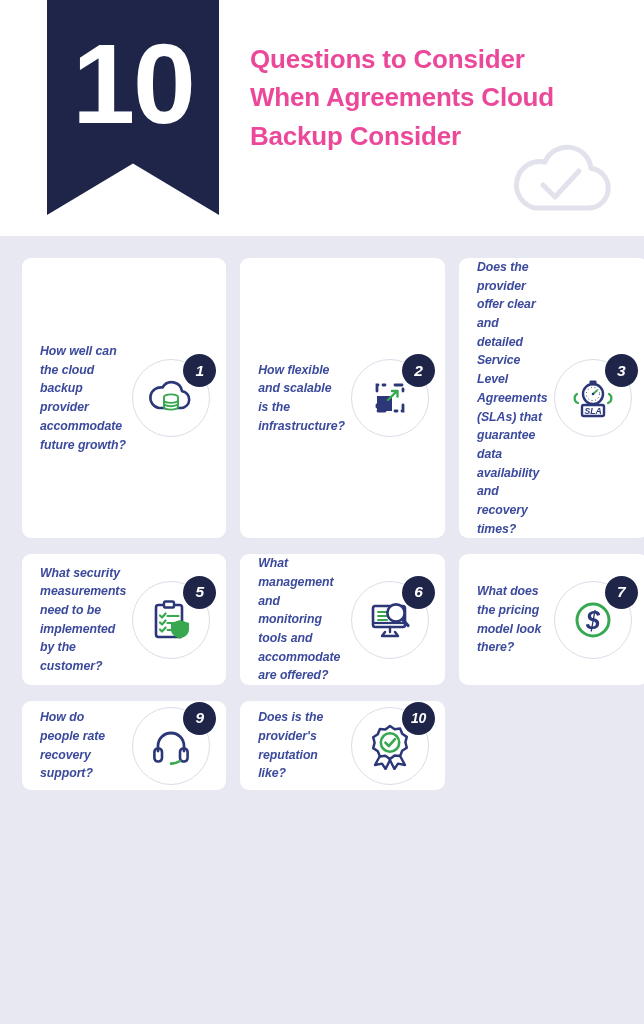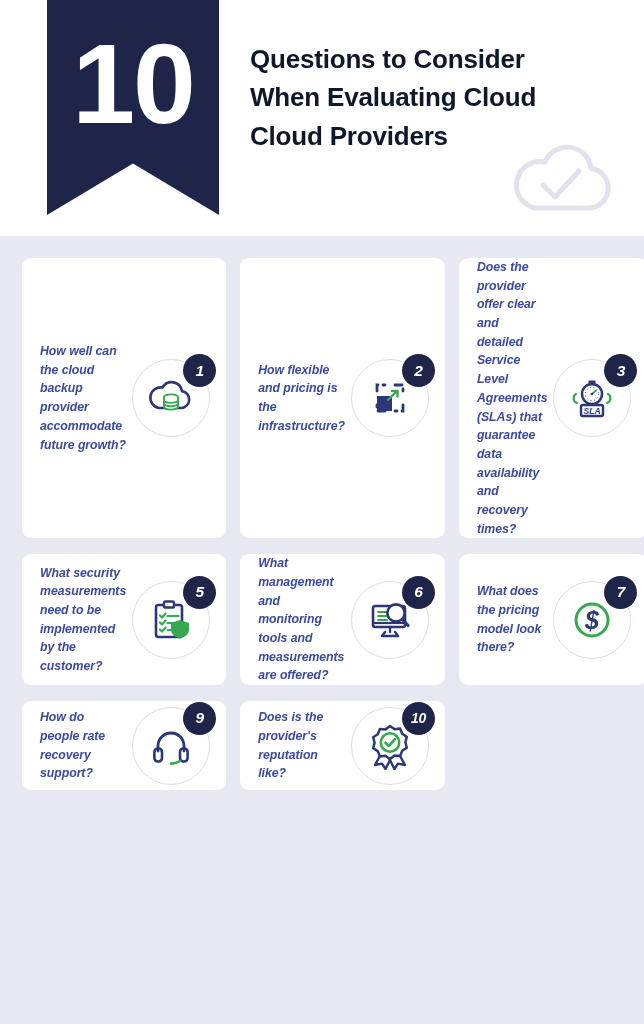--- a/index.html
+++ b/index.html
@@ -55,21 +55,21 @@
     letter-spacing: -2px;
     margin-top: 28px;
     font-family: "Liberation Sans", sans-serif;
   }
 
   .header-title {
     position: absolute;
     left: 250px;
     top: 40px;
     width: 340px;
-    color: #0f172a;
+    color: #ec4899;
     font-size: 26px;
     font-weight: bold;
     line-height: 1.48;
     letter-spacing: -0.2px;
   }
   .header-title .tline { display: block; white-space: nowrap; }
 
   .header-cloud {
     position: absolute;
     left: 505px;
@@ -171,22 +171,22 @@
 <div id="page">
 
   <div class="header">
 
     <div class="ribbon">
       <span class="ribbon-number">10</span>
     </div>
 
     <div class="header-title">
       <span class="tline">Questions to Consider</span>
-      <span class="tline">When Evaluating Cloud</span>
-      <span class="tline">Cloud Providers</span>
+      <span class="tline">When Agreements Cloud</span>
+      <span class="tline">Backup Consider</span>
     </div>
 
     <svg class="header-cloud" viewBox="0 0 112 76">
       <path d="M30 68 H84 a20 20 0 0 0 2-39.8 A24 24 0 0 0 40 22 A18 18 0 0 0 30 68 Z" fill="none" stroke="#e2e2ec" stroke-width="5" stroke-linejoin="round"></path>
       <path d="M38 45 L50 57 L74 31" fill="none" stroke="#e2e2ec" stroke-width="5" stroke-linecap="round" stroke-linejoin="round"></path>
     </svg>
   </div>
 
   <div class="board">
     <div class="grid">
@@ -202,21 +202,21 @@
               <path d="M17 23 v10 a7 2.6 0 0 0 14 0 v-10" fill="#ffffff"></path>
               <path d="M17 26.3 a7 2.6 0 0 0 14 0" fill="none"></path>
               <path d="M17 29.6 a7 2.6 0 0 0 14 0" fill="none"></path>
             </g>
           </svg>
           <div class="badge">1</div>
         </div>
       </div>
 
       <div class="card">
-        <div class="card-text">How flexible and pricing is the infrastructure?</div>
+        <div class="card-text">How flexible and scalable is the infrastructure?</div>
         <div class="icon-wrap">
           <div class="icon-ring"></div>
           <svg class="icon-art" viewBox="0 0 48 48">
             <path d="M11 17 v-6 h8 M29 11 h8 v6 M37 31 v6 h-8 M19 37 h-8 v-6" fill="none" stroke="#2c3777" stroke-width="2.8" stroke-linecap="round" stroke-dasharray="7 5"></path>
             <rect x="11" y="22" width="15" height="15" fill="#2c3777"></rect>
             <path d="M22 26 L31 17" stroke="#38a850" stroke-width="2.4" stroke-linecap="round"></path>
             <path d="M26 17 h5.5 v5.5" fill="none" stroke="#38a850" stroke-width="2.4" stroke-linecap="round" stroke-linejoin="round"></path>
           </svg>
           <div class="badge">2</div>
         </div>
@@ -268,21 +268,21 @@
               <path d="M13 33.5 l2 2 l3.6-4"></path>
               <path d="M20.5 34 h8"></path>
             </g>
             <path d="M33 24 L42 27 v6.5 c0 5-4.5 7.8-9 9.2 c-4.5-1.4-9-4.2-9-9.2 V27 Z" fill="#38a850"></path>
           </svg>
           <div class="badge">5</div>
         </div>
       </div>
 
       <div class="card">
-        <div class="card-text">What management and monitoring tools and measurements are offered?</div>
+        <div class="card-text">What management and monitoring tools and accommodate are offered?</div>
         <div class="icon-wrap">
           <div class="icon-ring"></div>
           <svg class="icon-art" viewBox="0 0 48 48">
             <rect x="7" y="10" width="32" height="21" rx="2.2" fill="none" stroke="#2c3777" stroke-width="2.6"></rect>
             <path d="M7 27 h32" stroke="#2c3777" stroke-width="2.2"></path>
             <path d="M24 31 v5 M16 40 h16 M16 40 l3-4 M32 40 l-3-4" fill="none" stroke="#2c3777" stroke-width="2.4" stroke-linecap="round" stroke-linejoin="round"></path>
             <g stroke="#38a850" stroke-width="2" stroke-linecap="round">
               <path d="M12 16 h12"></path>
               <path d="M12 20 h14"></path>
               <path d="M12 24 h9"></path>

